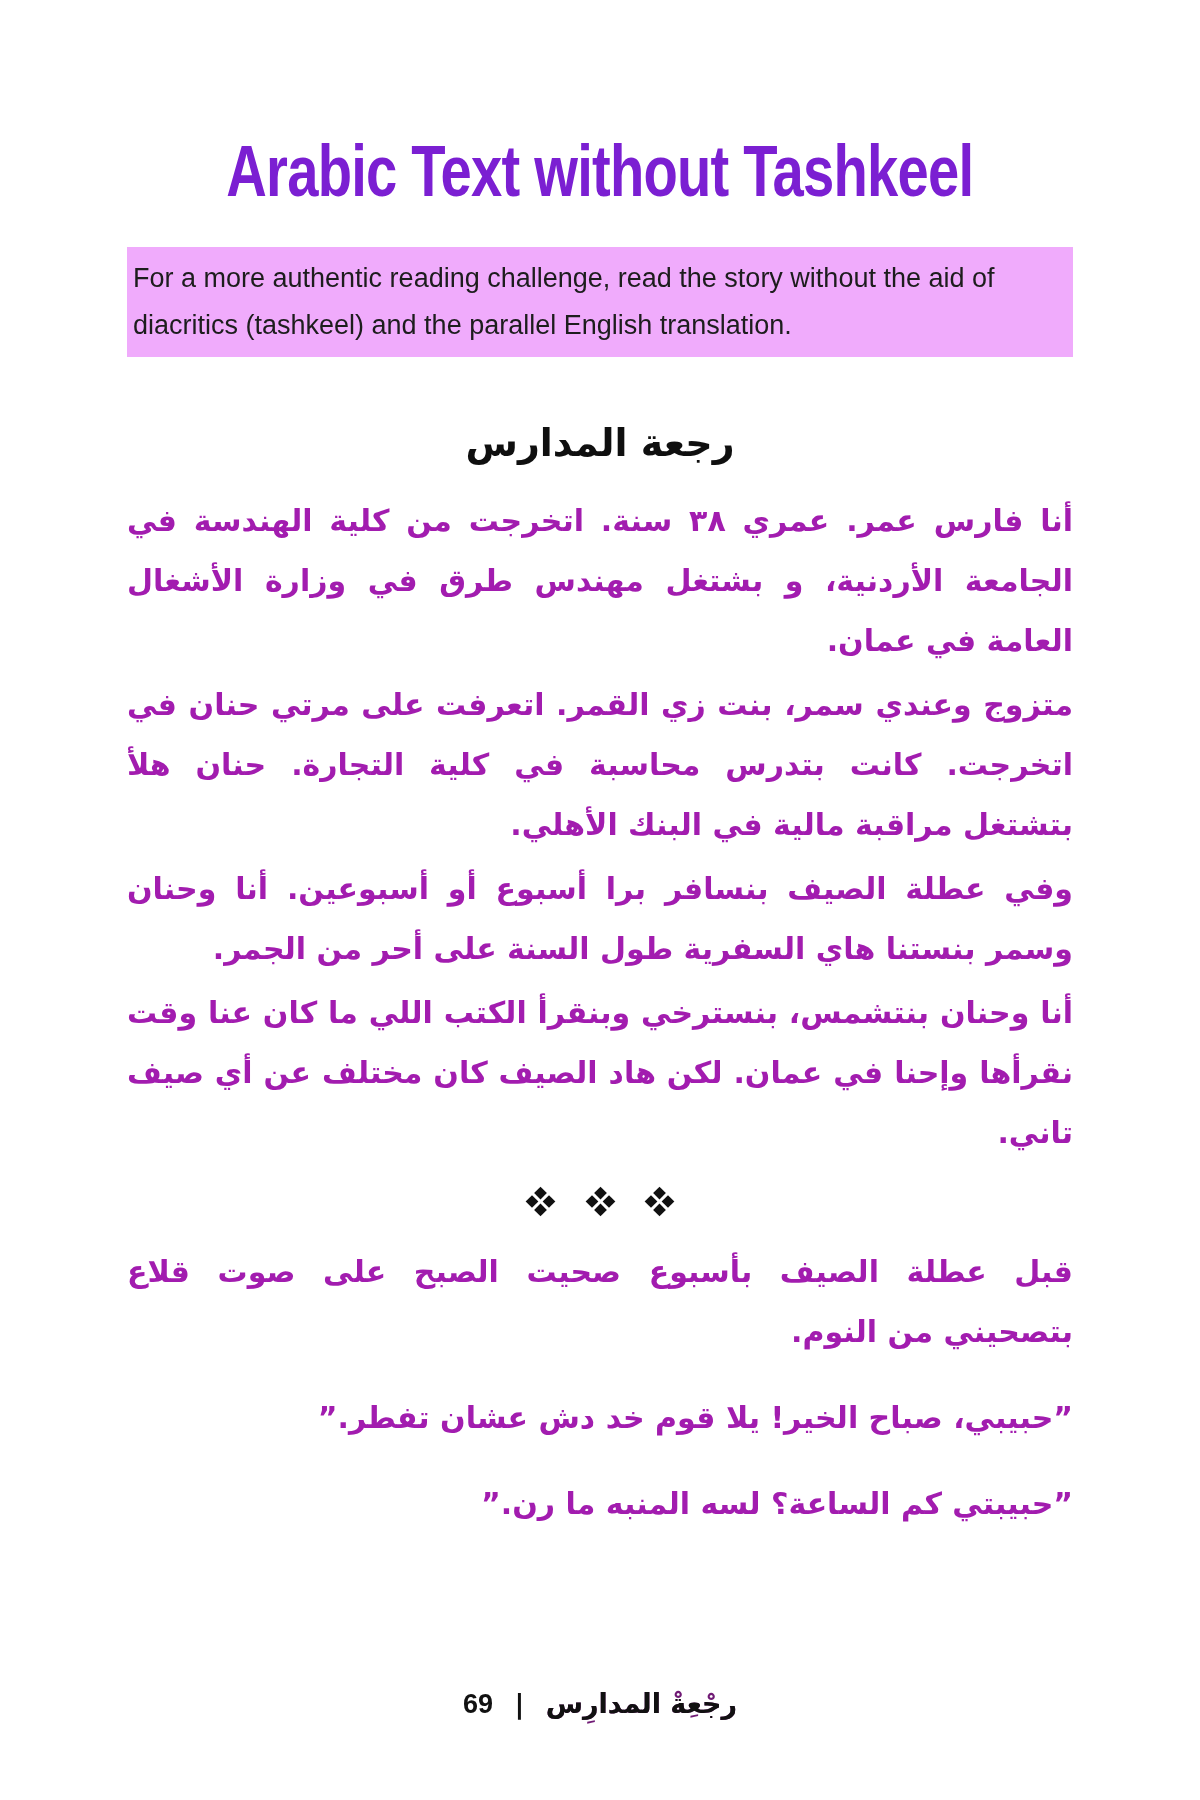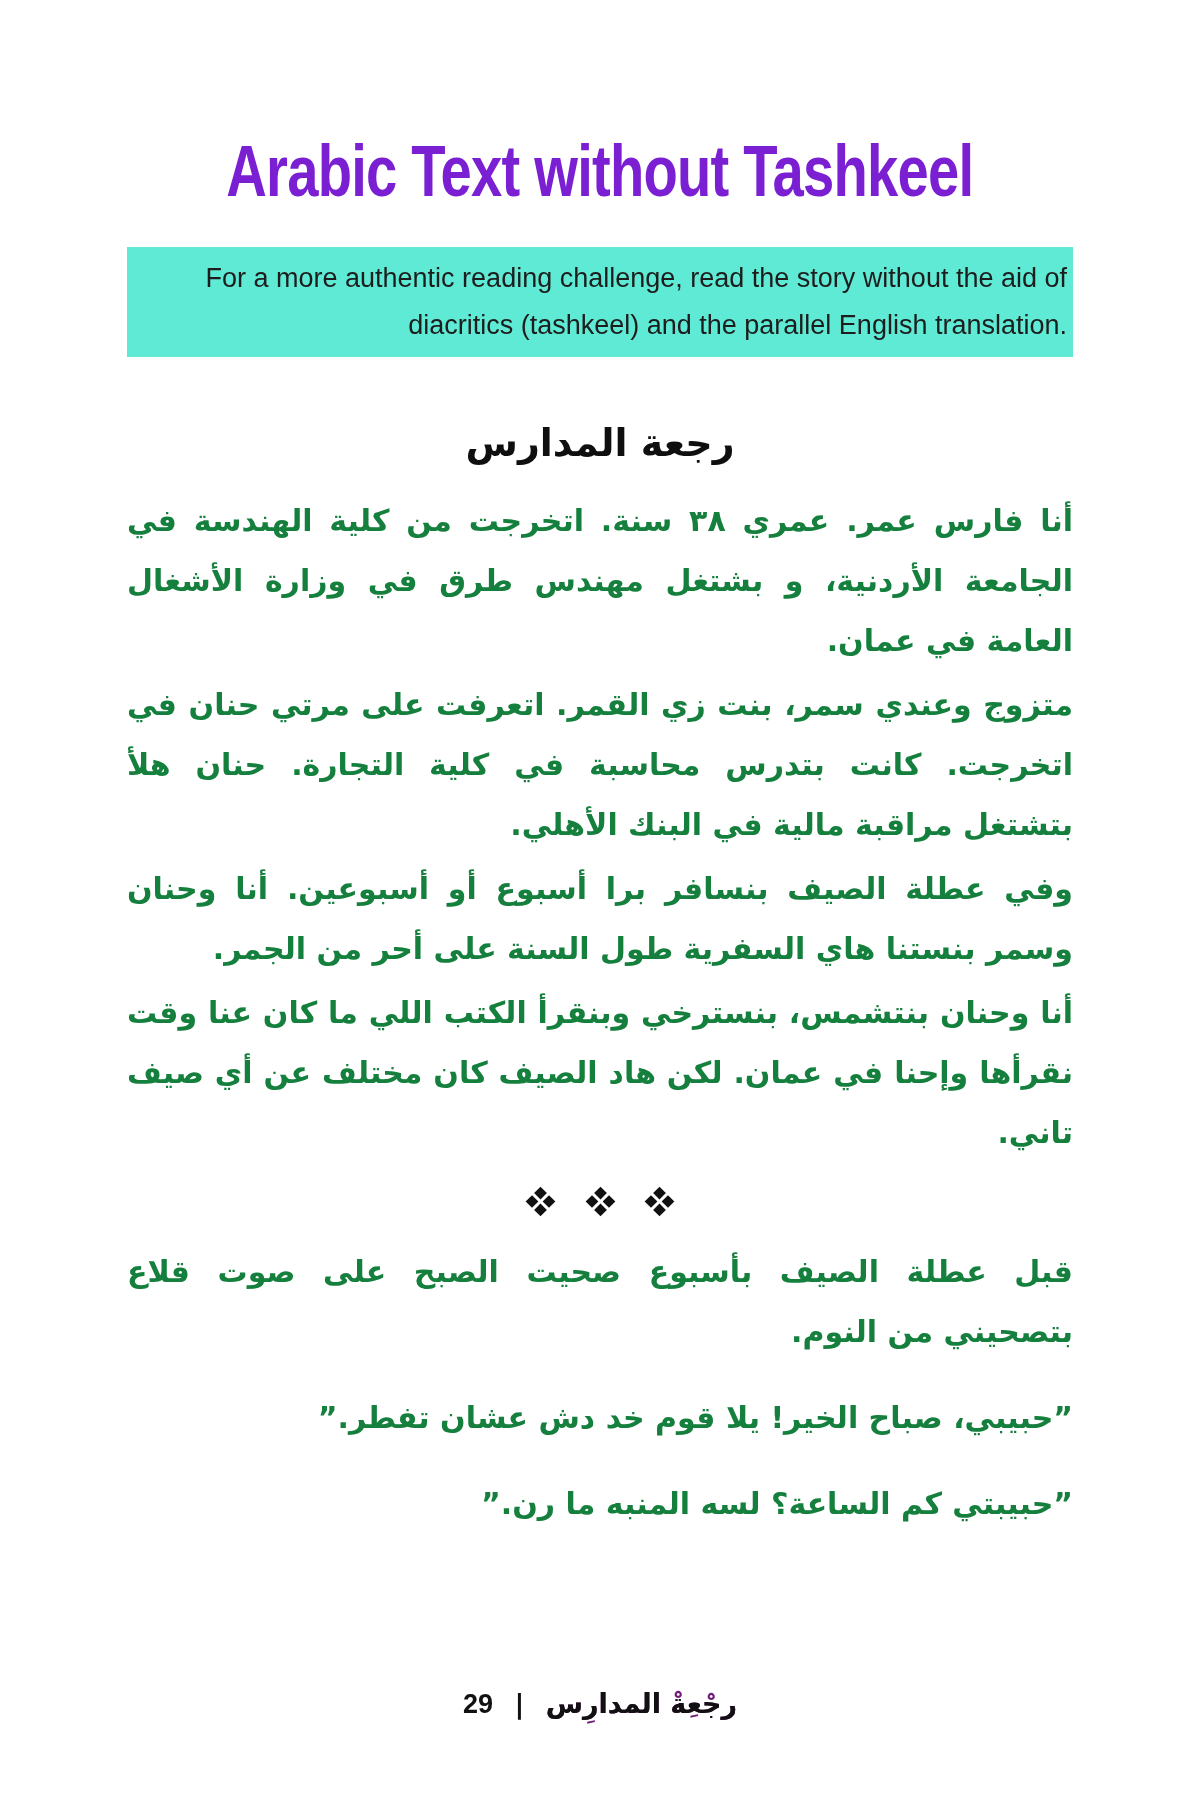--- a/index.html
+++ b/index.html
@@ -23,25 +23,25 @@
     line-height:1.1;
     letter-spacing:-1px;
     color:#7b1fd2;
     transform:scaleX(0.78);
     transform-origin:center;
   }
 
   
   .subtitle-box {
     width:946px; margin:0 auto;
-    background:#5eead4;
+    background:#f0abfc;
     color:#1d1d1d;
     font-size:27px;
     line-height:47px;
-    text-align:right;
+    text-align:left;
     padding:8px 6px;
     box-sizing:border-box;
   }
 
   
   .story-title {
     margin-top:64px;
     direction:rtl;
     text-align:center;
     font-family:"DejaVu Sans", sans-serif;
@@ -52,21 +52,21 @@
 
   
   .story { margin-top:26px; }
   .story p {
     direction:rtl;
     text-align:justify;
     font-family:"DejaVu Sans", sans-serif;
     font-weight:700;
     font-size:30px;
     line-height:60px;
-    color:#15803d;
+    color:#a21caf;
     margin:0 0 4px 0;
   }
   .story p.quote-line { text-align:right; margin-top:26px; }
 
   
   .divider { text-align:center; margin:28px 0 30px 0; }
   .diamond4 {
     display:inline-grid;
     grid-template-columns:9px 9px;
     grid-template-rows:9px 9px;
@@ -142,16 +142,16 @@
     <p class="quote-line">”حبيبي، صباح الخير! يلا قوم خد دش عشان تفطر.”</p>
     <p class="quote-line">”حبيبتي كم الساعة؟ لسه المنبه ما رن.”</p>
   </div>
 
   <div class="footer">
     <span class="footer-ar">
       <span class="marks-layer">رجْعِةْ المدارِس</span>
       <span class="plain-layer">رجعة المدارس</span>
     </span>
     <span class="sep">|</span>
-    <span class="pagenum">29</span>
+    <span class="pagenum">69</span>
   </div>
 
 </div>
 
 </body></html>

